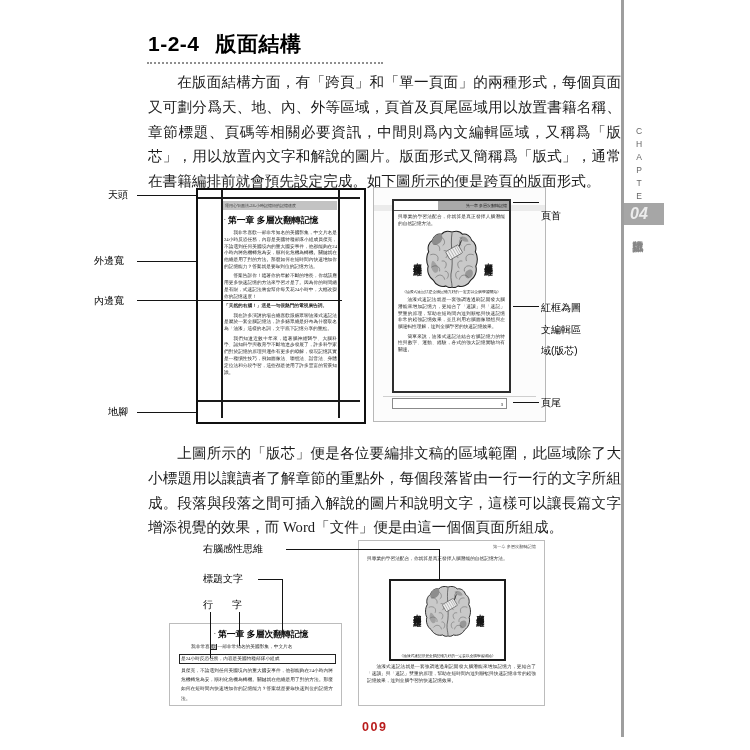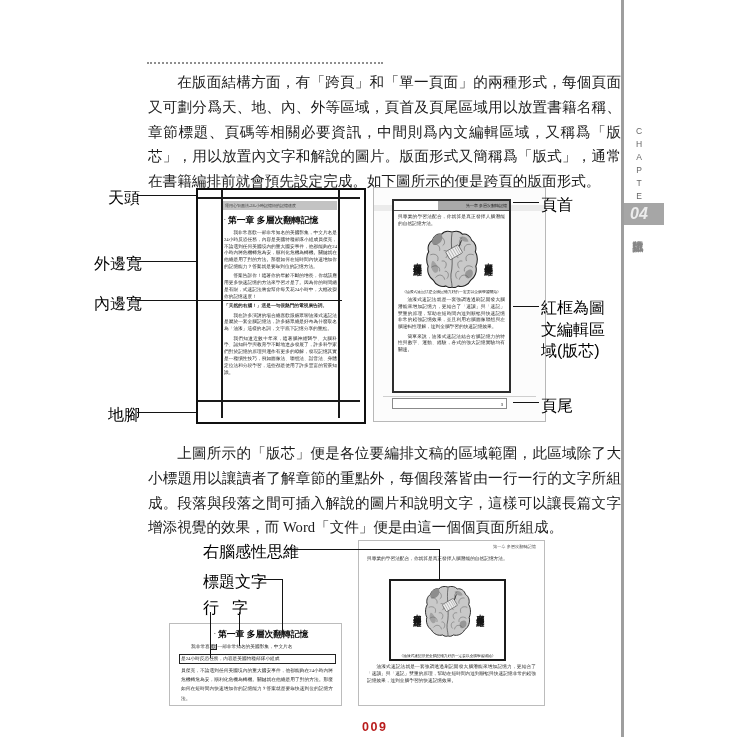--- a/index.html
+++ b/index.html
@@ -18,21 +18,21 @@
   
   .sec-title{left:148px;top:30px;font-size:21px;font-weight:bold;color:#000;letter-spacing:.5px;}
   .sec-title .num{margin-right:16px;}
   .title-dots{left:147px;top:58px;width:236px;height:4px;border-bottom:2px dotted #8f8f8f;}
   .bodytext{font-family:"Liberation Serif",serif;color:#1b1b1b;font-size:14.6px;
             line-height:24.8px;text-align:justify;text-indent:2em;overflow:hidden;}
   .para1{left:148px;top:70px;width:473px;height:125px;}
   .para2{left:148px;top:441px;width:473px;height:100px;}
   .folio{left:362px;top:720px;font-size:12.5px;font-weight:bold;letter-spacing:1.5px;color:#b91c1c;}
   
-  .lab{font-size:16px;color:#000;white-space:nowrap;}
+  .lab{font-size:10px;color:#000;white-space:nowrap;}
   .hline{background:#141414;height:1.4px;}
   .vline{background:#141414;width:1.4px;}
   
   .pageA{left:196px;top:188px;width:166px;height:232px;border:2px solid #101010;background:#fff;}
   .pageA .in{position:absolute;background:#1a1a1a;}
   .tiny{font-size:4.7px;line-height:6.8px;text-align:justify;color:#2b2b2b;
         font-family:"Liberation Serif",serif;}
   .graybar{position:absolute;left:25px;top:11px;width:114px;height:9px;background:#c3c3c3;
            font-size:4px;line-height:9px;color:#3a3a3a;padding:0 2px;overflow:hidden;
            white-space:nowrap;box-sizing:border-box;}
@@ -124,20 +124,23 @@
   </symbol>
 </svg>
 
 <div id="canvas">
 
   <div class="abs side-rule"></div>
   <div class="abs chapter-word">CHAPTER</div>
   <div class="abs chapter-box">04</div>
   <div class="abs chapter-name">認識數位排版</div>
 
+  <div class="abs sec-title">
+    <span class="num">1-2-4</span><span>版面結構</span>
+  </div>
   <div class="abs title-dots"></div>
 
   <div class="abs bodytext para2">上圖所示的「版芯」便是各位要編排文稿的區域範圍，此區域除了大小標題用以讓讀者了解章節的重點外，每個段落皆由一行一行的文字所組成。段落與段落之間可插入解說的圖片和說明文字，這樣可以讓長篇文字增添視覺的效果，而 Word「文件」便是由這一個個頁面所組成。</div>
   <div class="abs bodytext para1">在版面結構方面，有「跨頁」和「單一頁面」的兩種形式，每個頁面又可劃分爲天、地、內、外等區域，頁首及頁尾區域用以放置書籍名稱、章節標題、頁碼等相關必要資訊，中間則爲內文編輯區域，又稱爲「版芯」，用以放置內文字和解說的圖片。版面形式又簡稱爲「版式」，通常在書籍編排前就會預先設定完成。如下圖所示的便是跨頁的版面形式。</div>
 
   <div class="abs lab" style="left:108px;top:188px;">天頭</div>
   <div class="abs hline" style="left:137px;top:195px;width:139px;"></div>
   <div class="abs lab" style="left:94px;top:254px;">外邊寬</div>
   <div class="abs hline" style="left:137px;top:261px;width:72px;"></div>
   <div class="abs lab" style="left:94px;top:294px;font-family:Liberation Mono, monospace;">內邊寬</div>
@@ -176,21 +179,21 @@
         <div class="vlab">右腦感性思維</div>
       </div>
       <div class="fr-cap">《油漆式速記法是全腦記憶力好的一定要以全腦學習開始》</div>
       <div class="fr-p tiny">油漆式速記法就是一套強調透過刷記開發大腦潛能來增加記憶力，更結合了「速讀」與「速記」雙重的原理，幫助在短時間內達到順暢與快速記憶非常的超強記憶效果，並且利用右腦圖像聯想與左腦邏輯性理解，達到全腦學習的快速記憶效果。</div>
       <div class="fr-p tiny">簡單來說，油漆式速記法結合右腦記憶力的特性與數字、運動、經驗，各式的強大記憶實驗均有關連。</div>
     </div>
     <div class="pb-footline"></div>
     <div class="pb-footer">3</div>
   </div>
 
-  <div class="abs lab" style="left:541px;top:195px;">頁首</div>
+  <div class="abs lab" style="left:541px;top:209px;">頁首</div>
   <div class="abs hline" style="left:513px;top:202px;width:26px;"></div>
   <div class="abs lab" style="left:541px;top:297px;line-height:21.5px;">
     <div>紅框為圖</div>
     <div>文編輯區</div>
     <div>域(版芯)</div>
   </div>
   <div class="abs hline" style="left:513px;top:306px;width:26px;"></div>
   <div class="abs lab" style="left:541px;top:396px;">頁尾</div>
   <div class="abs hline" style="left:513px;top:402px;width:26px;"></div>
 

